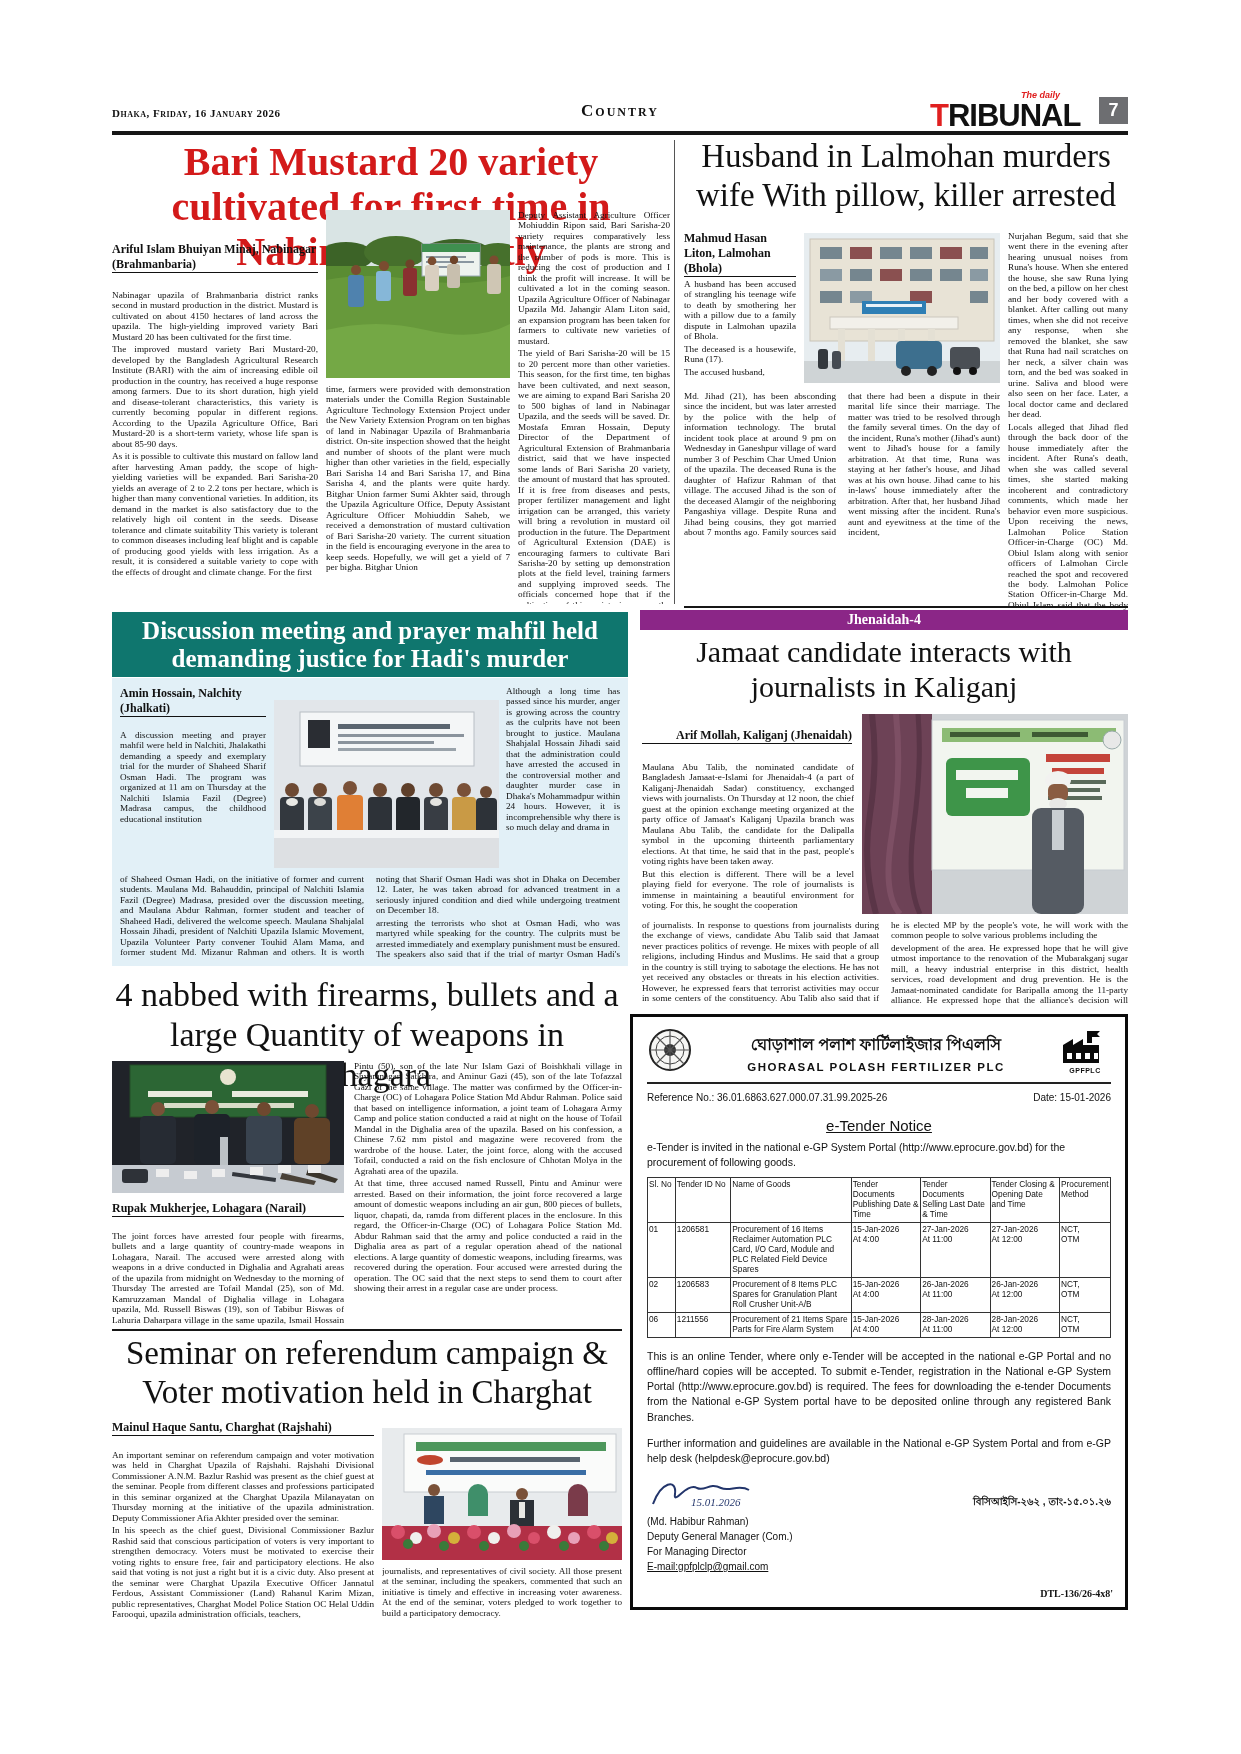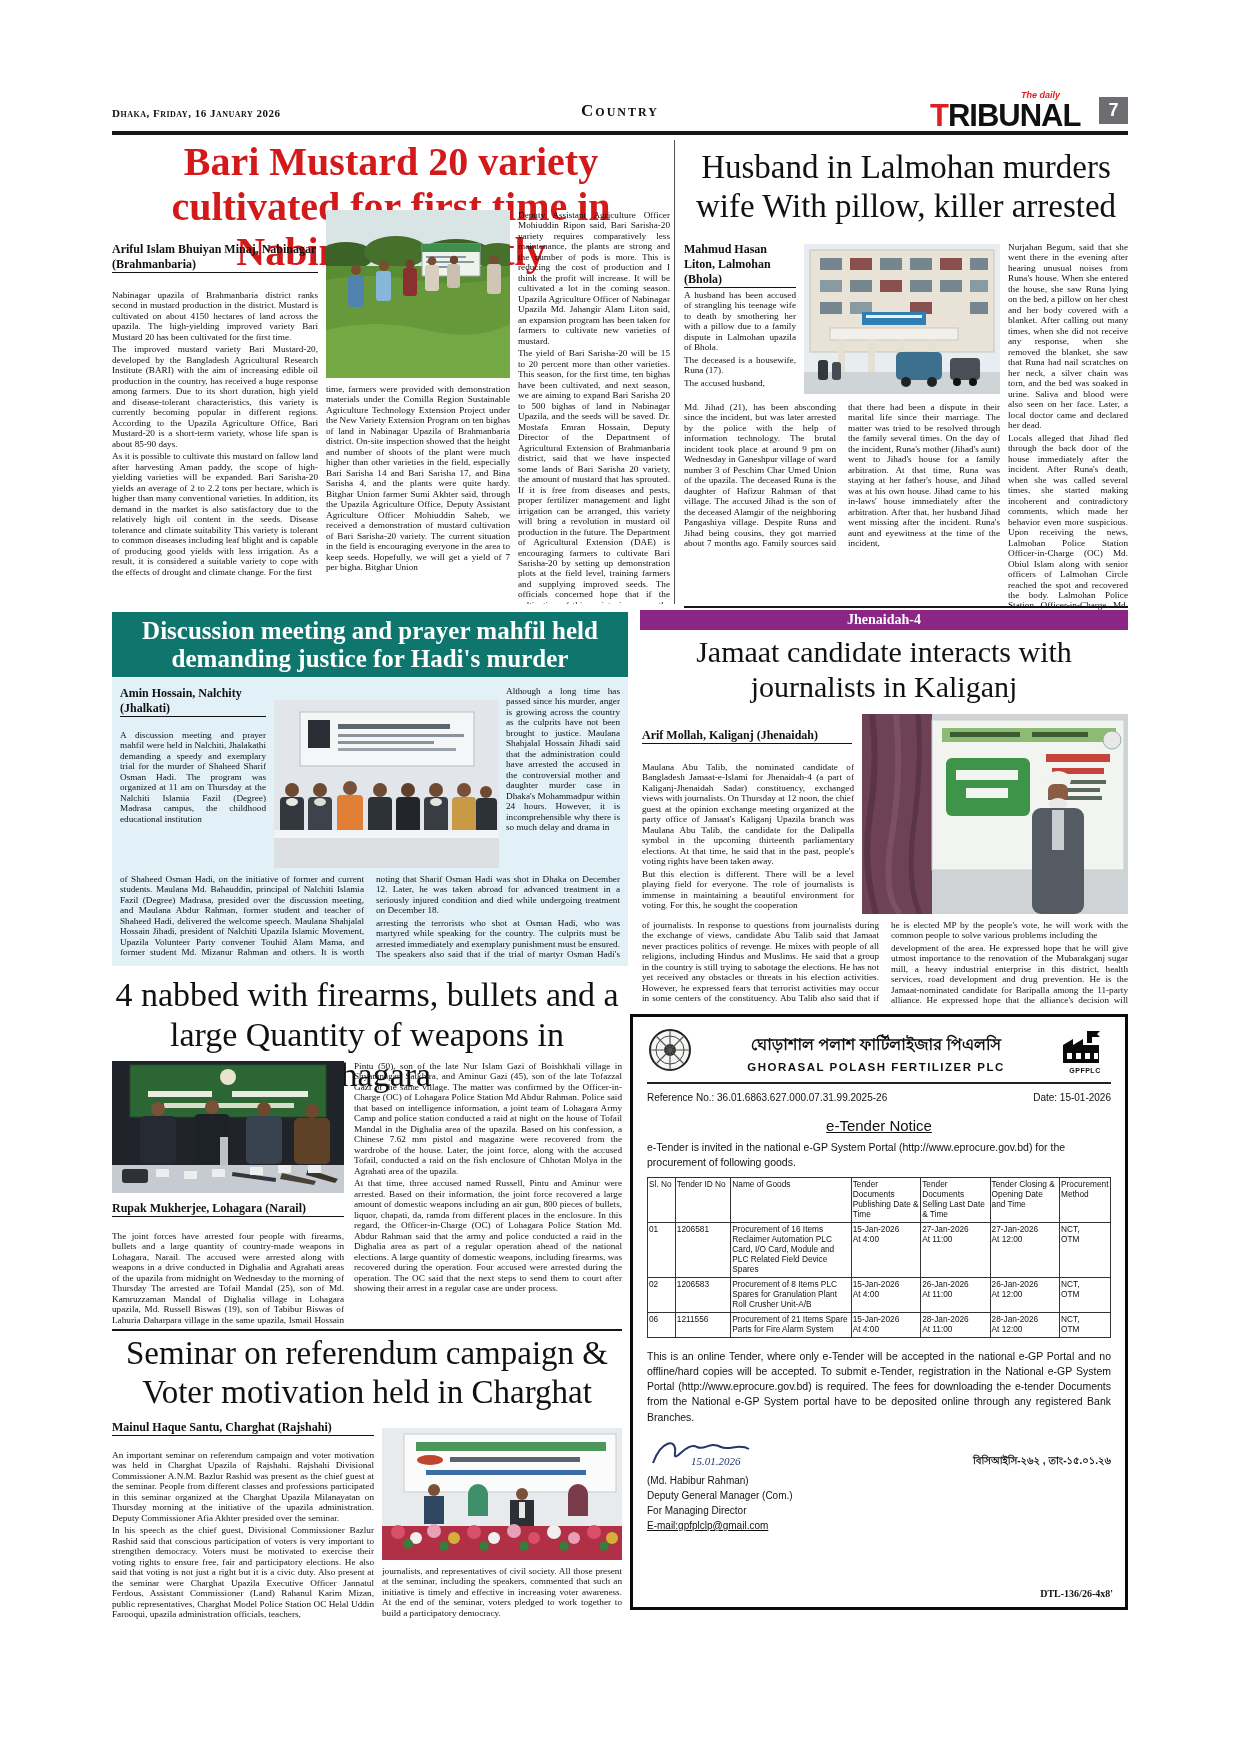--- a/index.html
+++ b/index.html
@@ -103,21 +103,21 @@
       <p>time, farmers were provided with demonstration materials under the Comilla Region Sustainable Agriculture Technology Extension Project under the New Variety Extension Program on ten bighas of land in Nabinagar Upazila of Brahmanbaria district. On-site inspection showed that the height and number of shoots of the plant were much higher than other varieties in the field, especially Bari Sarisha 14 and Bari Sarisha 17, and Bina Sarisha 4, and the plants were quite hardy. Bitghar Union farmer Sumi Akhter said, through the Upazila Agriculture Office, Deputy Assistant Agriculture Officer Mohiuddin Saheb, we received a demonstration of mustard cultivation of Bari Sarisha-20 variety. The current situation in the field is encouraging everyone in the area to keep seeds. Hopefully, we will get a yield of 7 per bigha. Bitghar Union</p>
     </div>
     <div class="abs bt clip" style="left:406px;top:70px;width:152px;height:394px;">
       <p>Deputy Assistant Agriculture Officer Mohiuddin Ripon said, Bari Sarisha-20 variety requires comparatively less maintenance, the plants are strong and the number of pods is more. This is reducing the cost of production and I think the profit will increase. It will be cultivated a lot in the coming season. Upazila Agriculture Officer of Nabinagar Upazila Md. Jahangir Alam Liton said, an expansion program has been taken for farmers to cultivate new varieties of mustard.</p>
       <p>The yield of Bari Sarisha-20 will be 15 to 20 percent more than other varieties. This season, for the first time, ten bighas have been cultivated, and next season, we are aiming to expand Bari Sarisha 20 to 500 bighas of land in Nabinagar Upazila, and the seeds will be saved. Dr. Mostafa Emran Hossain, Deputy Director of the Department of Agricultural Extension of Brahmanbaria district, said that we have inspected some lands of Bari Sarisha 20 variety, the amount of mustard that has sprouted. If it is free from diseases and pests, proper fertilizer management and light irrigation can be arranged, this variety will bring a revolution in mustard oil production in the future. The Department of Agricultural Extension (DAE) is encouraging farmers to cultivate Bari Sarisha-20 by setting up demonstration plots at the field level, training farmers and supplying improved seeds. The officials concerned hope that if the cultivation of this variety increases, the country will become less dependent on imported edible oil.</p>
     </div>
   </div>
 
   <div class="abs" style="left:674px;top:140px;width:1px;height:464px;background:#555;"></div>
 
-  <div class="abs" style="left:684px;top:148px;width:444px;height:574px;">
+  <div class="abs" style="left:684px;top:137px;width:444px;height:574px;">
     <div class="hl">Husband in Lalmohan murders wife With pillow, killer arrested</div>
     <div class="abs byline" style="left:0;top:94px;width:112px;">Mahmud Hasan Liton, Lalmohan (Bhola)</div>
     <div class="abs bt clip" style="left:0;top:142px;width:112px;height:108px;">
       <p>A husband has been accused of strangling his teenage wife to death by smothering her with a pillow due to a family dispute in Lalmohan upazila of Bhola.</p>
       <p>The deceased is a housewife, Runa (17).</p>
       <p>The accused husband,</p>
     </div>
     <div class="photo" style="left:120px;top:96px;width:196px;height:150px;">
       <svg viewBox="0 0 196 150" preserveAspectRatio="none">
         <rect width="196" height="150" fill="#e7edf0"></rect>
@@ -210,21 +210,21 @@
     </div>
     <div class="abs bt clip cols2" style="left:8px;top:262px;width:500px;height:86px;">
       <p>of Shaheed Osman Hadi, on the initiative of former and current students. Maulana Md. Bahauddin, principal of Nalchiti Islamia Fazil (Degree) Madrasa, presided over the discussion meeting, and Maulana Abdur Rahman, former student and teacher of Shaheed Hadi, delivered the welcome speech. Maulana Shahjalal Hossain Jihadi, president of Nalchiti Upazila Islamic Movement, Upazila Volunteer Party convener Touhid Alam Mama, and former student Md. Mizanur Rahman and others. It is worth noting that Sharif Osman Hadi was shot in Dhaka on December 12. Later, he was taken abroad for advanced treatment in a seriously injured condition and died while undergoing treatment on December 18.</p>
       <p>arresting the terrorists who shot at Osman Hadi, who was martyred while speaking for the country. The culprits must be arrested immediately and exemplary punishment must be ensured. The speakers also said that if the trial of martyr Osman Hadi's murder is delayed, disappointment and anger among the common people will increase further. Therefore, they called for ensuring speedy trial and setting an example of justice. At the end of the discussion meeting, special prayers and supplications were offered for the forgiveness of the soul of martyr Osman Hadi. After the prayers, muri and batasa were distributed among the attendees in memory of martyr Hadi.</p>
     </div>
   </div>
 
   <div class="abs" style="left:640px;top:610px;width:488px;height:408px;">
     <div class="kicker">Jhenaidah-4</div>
     <div class="hl" style="font-size:30px;margin-top:4px;">Jamaat candidate interacts with journalists in Kaliganj</div>
-    <div class="abs byline" style="left:2px;top:118px;width:210px;">Arif Mollah, Kaliganj (Jhenaidah)</div>
+    <div class="abs byline" style="left:2px;top:118px;width:210px;text-align:right;">Arif Mollah, Kaliganj (Jhenaidah)</div>
     <div class="abs bt clip" style="left:2px;top:152px;width:212px;height:152px;">
       <p>Maulana Abu Talib, the nominated candidate of Bangladesh Jamaat-e-Islami for Jhenaidah-4 (a part of Kaliganj-Jhenaidah Sadar) constituency, exchanged views with journalists. On Thursday at 12 noon, the chief guest at the opinion exchange meeting organized at the party office of Jamaat's Kaliganj Upazila branch was Maulana Abu Talib, the candidate for the Dalipalla symbol in the upcoming thirteenth parliamentary elections. At that time, he said that in the past, people's voting rights have been taken away.</p>
       <p>But this election is different. There will be a level playing field for everyone. The role of journalists is immense in maintaining a beautiful environment for voting. For this, he sought the cooperation</p>
     </div>
     <div class="photo" style="left:222px;top:104px;width:266px;height:200px;">
       <svg viewBox="0 0 266 200" preserveAspectRatio="none">
         <rect width="266" height="200" fill="#cfd3d6"></rect>
         <rect width="70" height="200" fill="#6d4256"></rect>
         <path d="M10 0 Q16 50 8 100 T14 200" stroke="#5a3547" stroke-width="6" fill="none"></path>
         <path d="M34 0 Q40 60 30 120 T38 200" stroke="#7d4f64" stroke-width="6" fill="none"></path>
@@ -441,20 +441,21 @@
           <td class="pre">28-Jan-2026
 At 11:00</td>
           <td class="pre">28-Jan-2026
 At 12:00</td>
           <td class="pre">NCT,
 OTM</td>
         </tr>
       </tbody>
     </table>
     <div class="t-para">This is an online Tender, where only e-Tender will be accepted in the national e-GP Portal and no offline/hard copies will be accepted. To submit e-Tender, registration in the National e-GP System Portal (http://www.eprocure.gov.bd) is required. The fees for downloading the e-tender Documents from the National e-GP System portal have to be deposited online through any registered Bank Branches.</div>
+    <div class="t-para">Further information and guidelines are available in the National e-GP System Portal and from e-GP help desk (helpdesk@eprocure.gov.bd)</div>
     <div style="display:flex;justify-content:space-between;align-items:flex-start;margin-top:10px;">
       <div>
         <div>
           <svg width="130" height="34" viewBox="0 0 130 34">
             <path d="M6 28 C14 6, 30 2, 28 18 C26 30, 40 6, 50 12 C58 16, 62 6, 74 12 C82 16, 92 8, 102 14" stroke="#23356b" stroke-width="2" fill="none"></path>
             <text x="44" y="30" font-size="11" font-style="italic" fill="#23356b" font-family="Liberation Serif, serif">15.01.2026</text>
           </svg>
         </div>
         <div class="sig-name">(Md. Habibur Rahman)</div>
         <div class="sig-name">Deputy General Manager (Com.)</div>

